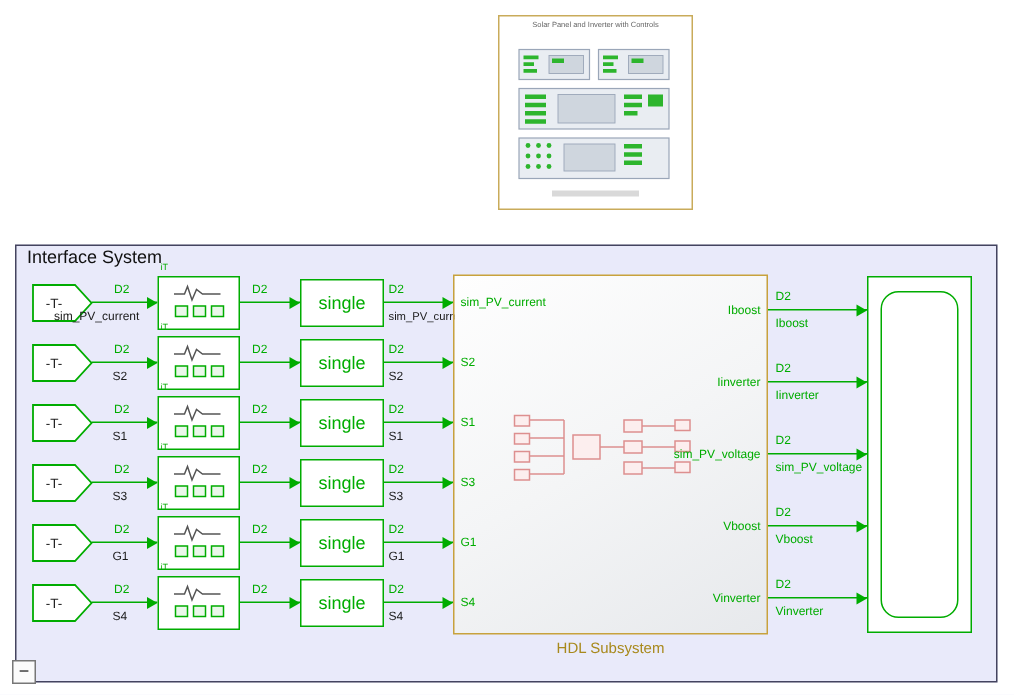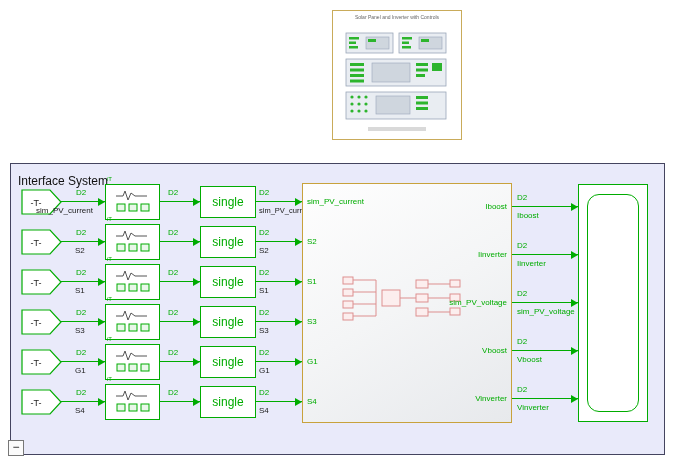--- a/index.html
+++ b/index.html
@@ -3,21 +3,21 @@
 <meta charset="utf-8">
 <style>
   *{margin:0;padding:0;box-sizing:border-box}
   html,body{background:#fff}
   body{font-family:"Liberation Sans",sans-serif;cursor:default}
   #canvas{position:relative;width:676px;height:463px;background:#fff;overflow:hidden}
 
   
   #area{position:absolute;left:10px;top:163px;width:655px;height:292px;
         background:var(--area_bg,#e9eafa);border:1px solid var(--area_border,#44445f)}
-  #area-title{position:absolute;left:7px;top:10px;font-size:12px;color:#111;white-space:nowrap}
+  #area-title{position:absolute;left:7px;top:0;font-size:12px;color:#111;white-space:nowrap}
   #collapse{position:absolute;left:8px;top:440px;width:16px;height:16px;background:#fbfbfb;
             border:1px solid #777;font-size:12px;line-height:13px;text-align:center;color:#222}
 
   
   .wire{position:absolute;height:1px;background:var(--green,#00ac00)}
   .arrow{position:absolute;width:0;height:0;border-top:4px solid transparent;
          border-bottom:4px solid transparent;border-left:7px solid var(--green,#00ac00)}
   .lbl{position:absolute;font-size:8px;line-height:1;color:var(--dark_text,#1a1a1a);white-space:nowrap}
   .lbl.green{color:var(--green,#00ac00)}
   .lbl.tiny{font-size:6px}
@@ -310,20 +310,21 @@
       <rect class="pkf" x="112" y="8" width="10" height="7"></rect>
         <rect class="pkf" x="112" y="22" width="10" height="7"></rect>
         <rect class="pkf" x="112" y="36" width="10" height="7"></rect>
     </svg>
     <div class="port-out" style="top:19px">Iboost</div>
     <div class="port-out" style="top:67px">Iinverter</div>
     <div class="port-out" style="top:115px">sim_PV_voltage</div>
     <div class="port-out" style="top:163px">Vboost</div>
     <div class="port-out" style="top:211px">Vinverter</div>
   </div>
+  <div id="hdl-label">HDL Subsystem</div>
 
   <div class="wire" style="left:512px;top:206px;width:66px"></div>
   <div class="arrow" style="left:571px;top:203px"></div>
   <div class="lbl green" style="left:517px;top:194px">D2</div>
   <div class="lbl green" style="left:517px;top:212px">Iboost</div>
 
   <div class="wire" style="left:512px;top:254px;width:66px"></div>
   <div class="arrow" style="left:571px;top:251px"></div>
   <div class="lbl green" style="left:517px;top:242px">D2</div>
   <div class="lbl green" style="left:517px;top:260px">Iinverter</div>

